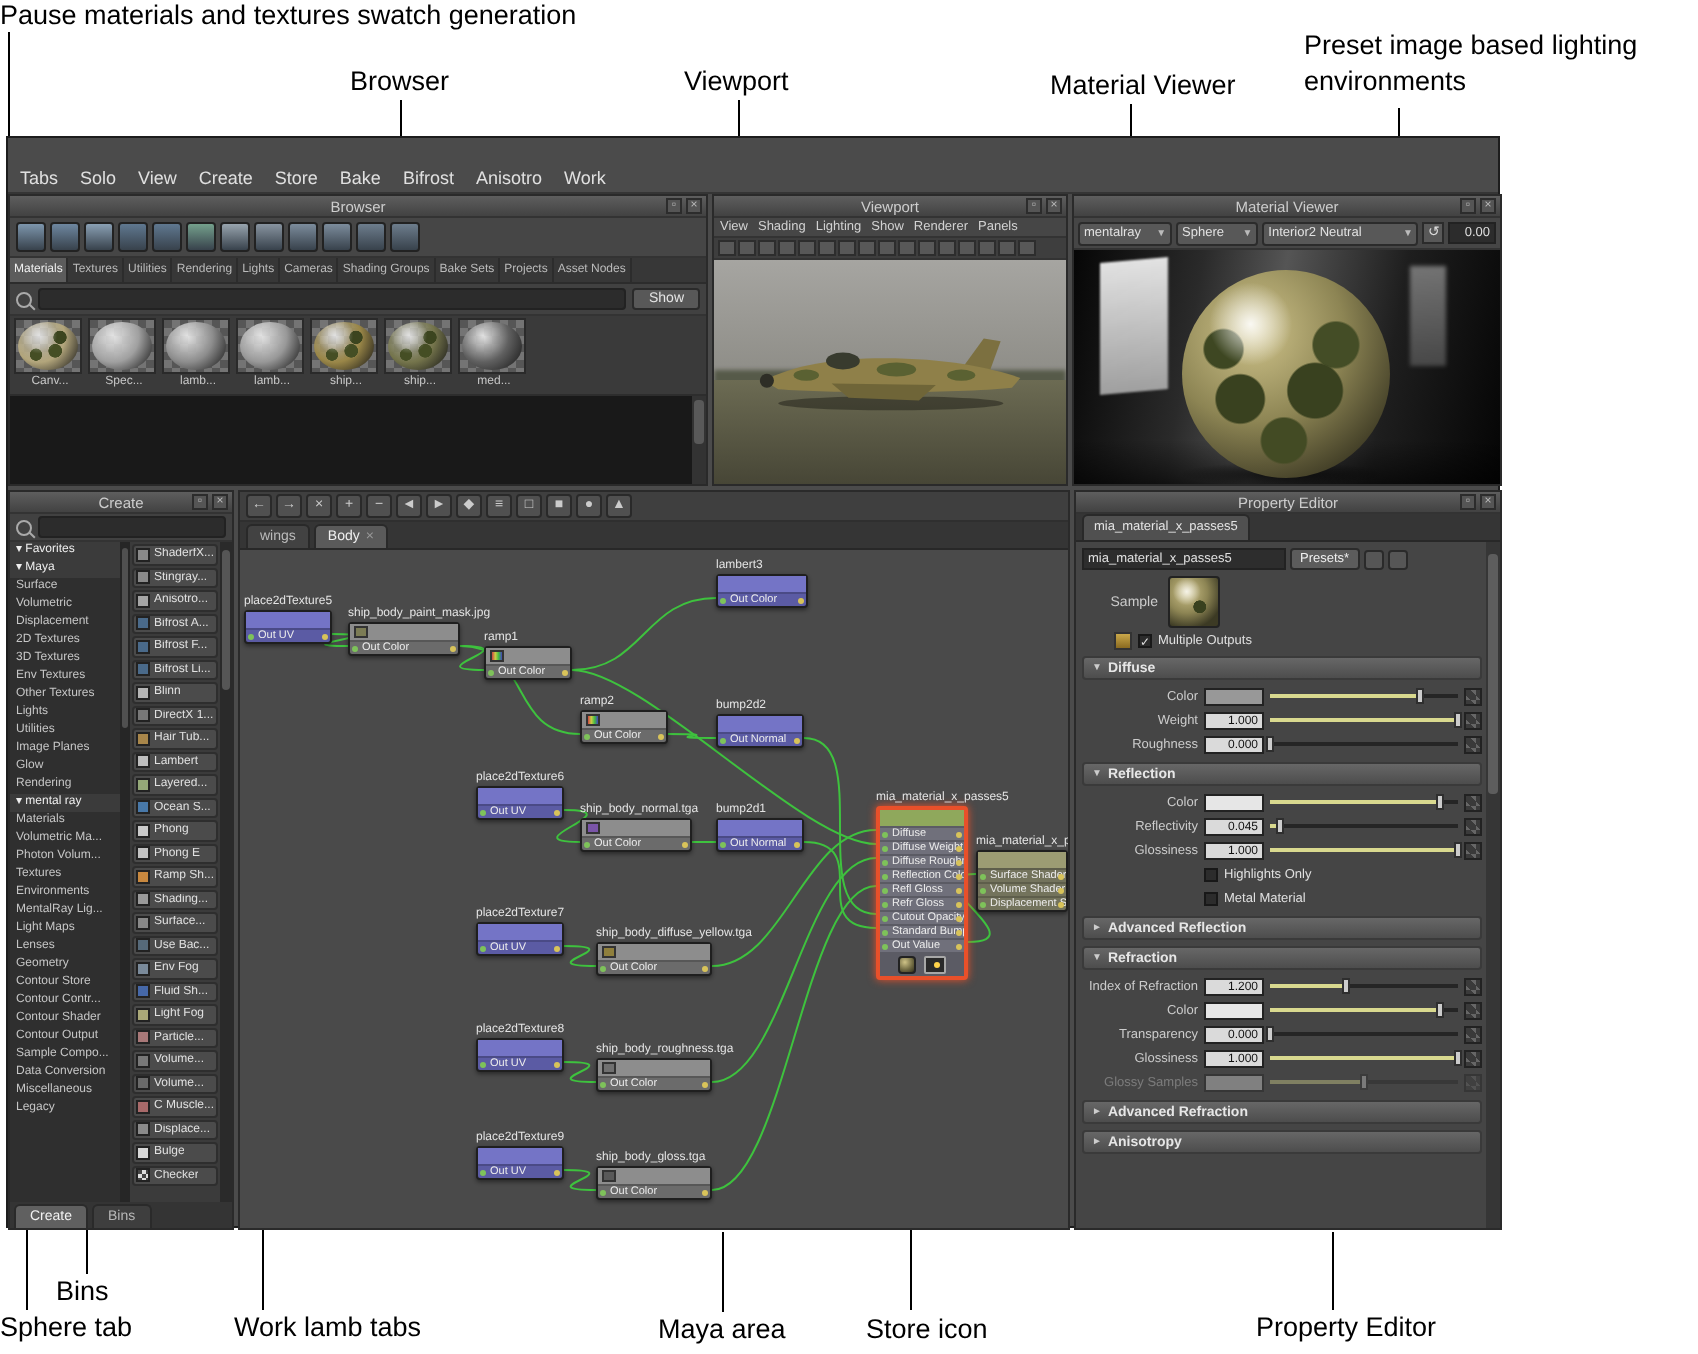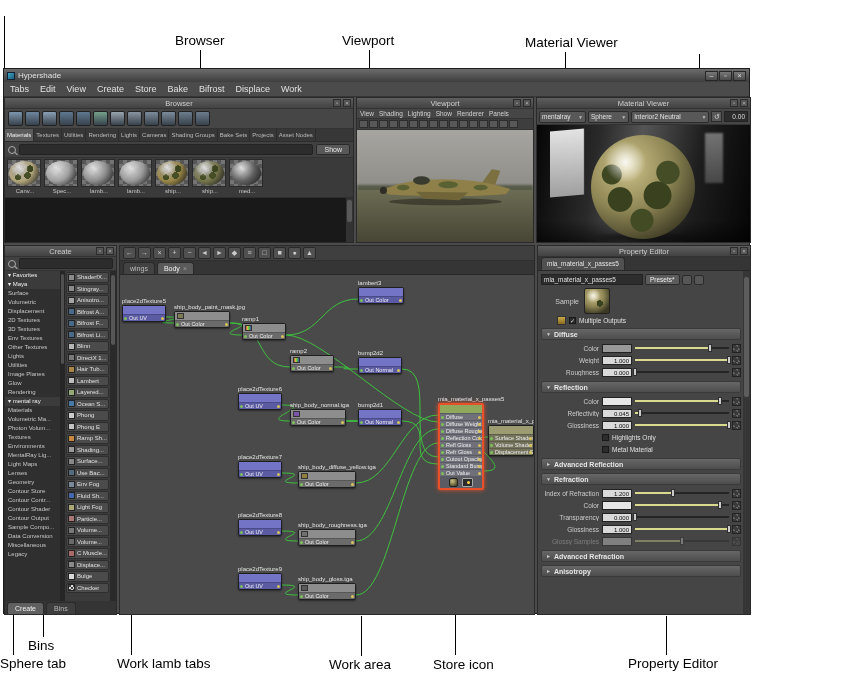--- a/index.html
+++ b/index.html
@@ -142,64 +142,57 @@
 .groove::before{content:'';position:absolute;left:0;right:0;top:3px;height:2px;background:#252525}
 .gfill{position:absolute;left:0;top:3px;height:2px;background:#d9d98f}
 .ghand{position:absolute;top:0;width:4px;height:8px;background:#cbcbcb;border:1px solid #2e2e2e}
 .mapbtn{width:9px;height:9px;border:1px solid #222;flex:none;background-image:linear-gradient(45deg,#666 25%,transparent 25%,transparent 75%,#666 75%);background-size:5px 5px;background-color:#3a3a3a}
 </style>
 </head>
 <body>
 
 <div class="stage">
 
+  <div class="ann" style="left:0;top:0">Pause materials and textures swatch generation</div>
   <div class="ann" style="left:175px;top:33px">Browser</div>
   <div class="ann" style="left:342px;top:33px">Viewport</div>
   <div class="ann" style="left:525px;top:35px">Material Viewer</div>
+  <div class="ann wrap" style="left:652px;top:14px">Preset image based lighting environments</div>
 
   <div class="ann" style="left:0;top:656px">Sphere tab</div>
   <div class="ann" style="left:28px;top:638px">Bins</div>
   <div class="ann" style="left:117px;top:656px">Work lamb tabs</div>
-  <div class="ann" style="left:329px;top:657px">Work area</div>
+  <div class="ann" style="left:329px;top:657px">Maya area</div>
   <div class="ann" style="left:433px;top:657px">Store icon</div>
   <div class="ann" style="left:628px;top:656px">Property Editor</div>
 
   <div class="lead" style="left:4px;top:16px;height:94px"></div>
   <div class="lead" style="left:200px;top:50px;height:80px"></div>
   <div class="lead" style="left:369px;top:50px;height:84px"></div>
   <div class="lead" style="left:565px;top:52px;height:100px"></div>
   <div class="lead" style="left:699px;top:54px;height:54px"></div>
   <div class="lead" style="left:13px;top:614px;height:41px"></div>
   <div class="lead" style="left:43px;top:614px;height:23px"></div>
   <div class="lead" style="left:131px;top:272px;height:383px"></div>
   <div class="lead" style="left:361px;top:616px;height:40px"></div>
   <div class="lead" style="left:455px;top:487px;height:168px"></div>
   <div class="lead" style="left:666px;top:616px;height:39px"></div>
 
   <div class="win">
 
-    <div class="titlebar">
-      <span class="appico"></span>
-      <span>Hypershade</span>
-      <div id="winbtns">
-          <div class="wbtn">–</div>
-          <div class="wbtn">▫</div>
-          <div class="wbtn">×</div>
-        </div>
-    </div>
 
     <div class="menubar" id="menubar">
         <div>Tabs</div>
-        <div>Edit</div>
+        <div>Solo</div>
         <div>View</div>
         <div>Create</div>
         <div>Store</div>
         <div>Bake</div>
         <div>Bifrost</div>
-        <div>Displace</div>
+        <div>Anisotro</div>
         <div>Work</div>
       </div>
 
     <div class="panel" style="left:0;top:28px;width:350px;height:146px">
       <div class="phdr">
         <span>Browser</span>
         <span class="phico">
             <span class="phi">▫</span>
             <span class="phi">×</span>
           </span>

